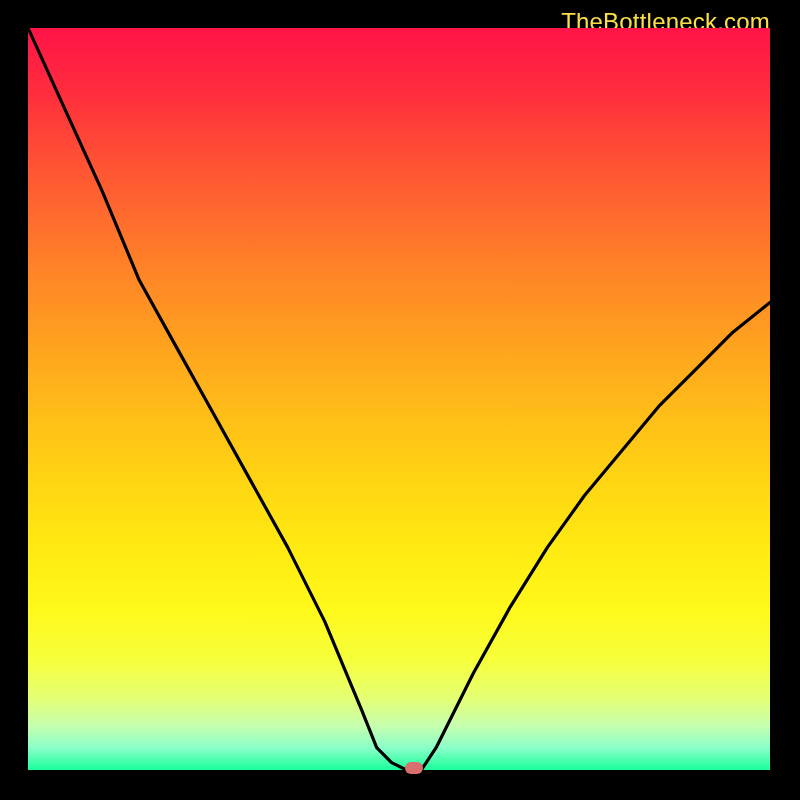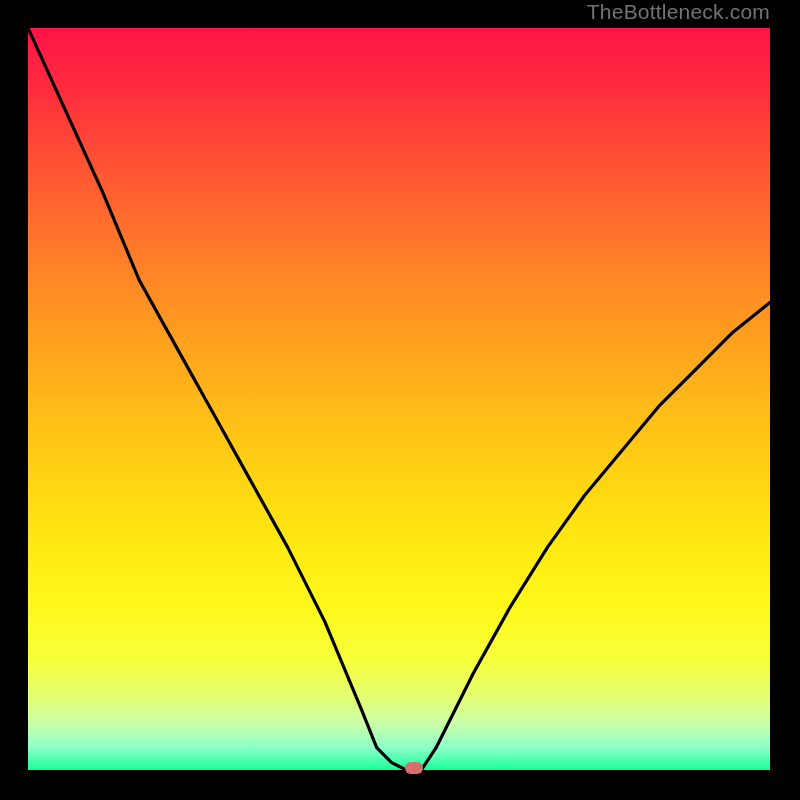--- a/index.html
+++ b/index.html
@@ -38,25 +38,25 @@
       #fff81a 78%,
       #f6ff3a 85%,
       #e6ff70 90%,
       #c7ffae 94%,
       #8affc8 97%,
       #19ff9a 100%
     );
   }
   .watermark {
     position: absolute;
-    top: 0;
+    top: 8px;
     right: 30px;
-    font-size: 21px;
+    font-size: 24px;
     font-weight: 500;
-    color: #737373;
+    color: #fde047;
     letter-spacing: 0.2px;
   }
   svg.curve {
     position: absolute;
     top: 0;
     left: 0;
   }
   .marker {
     position: absolute;
     width: 18px;

